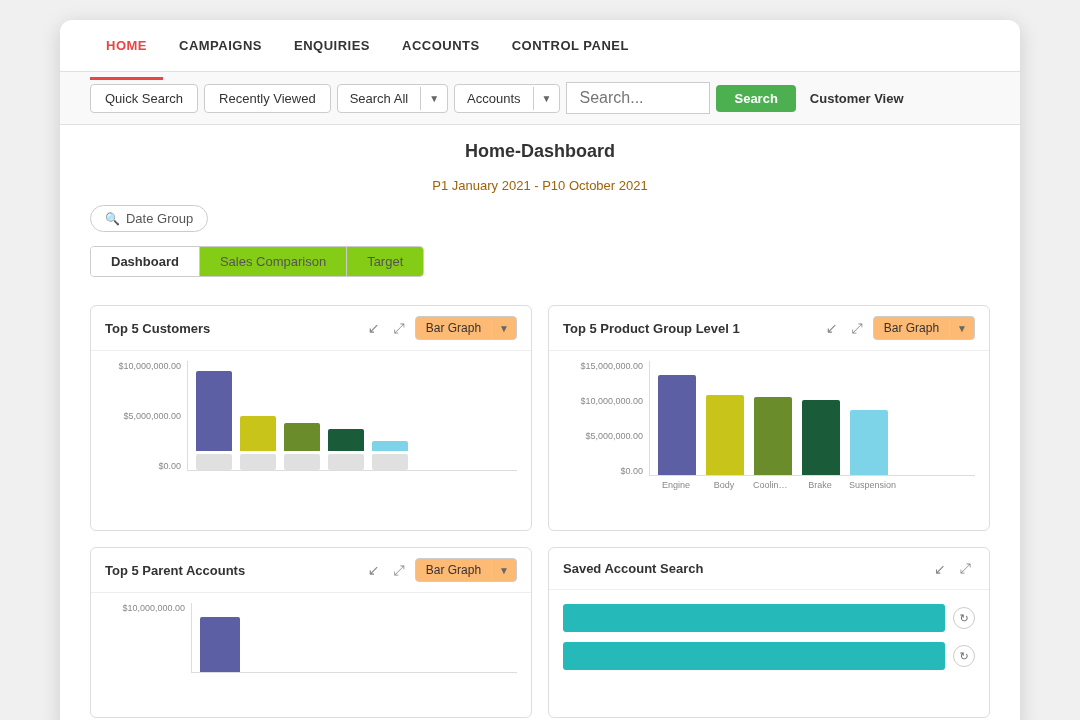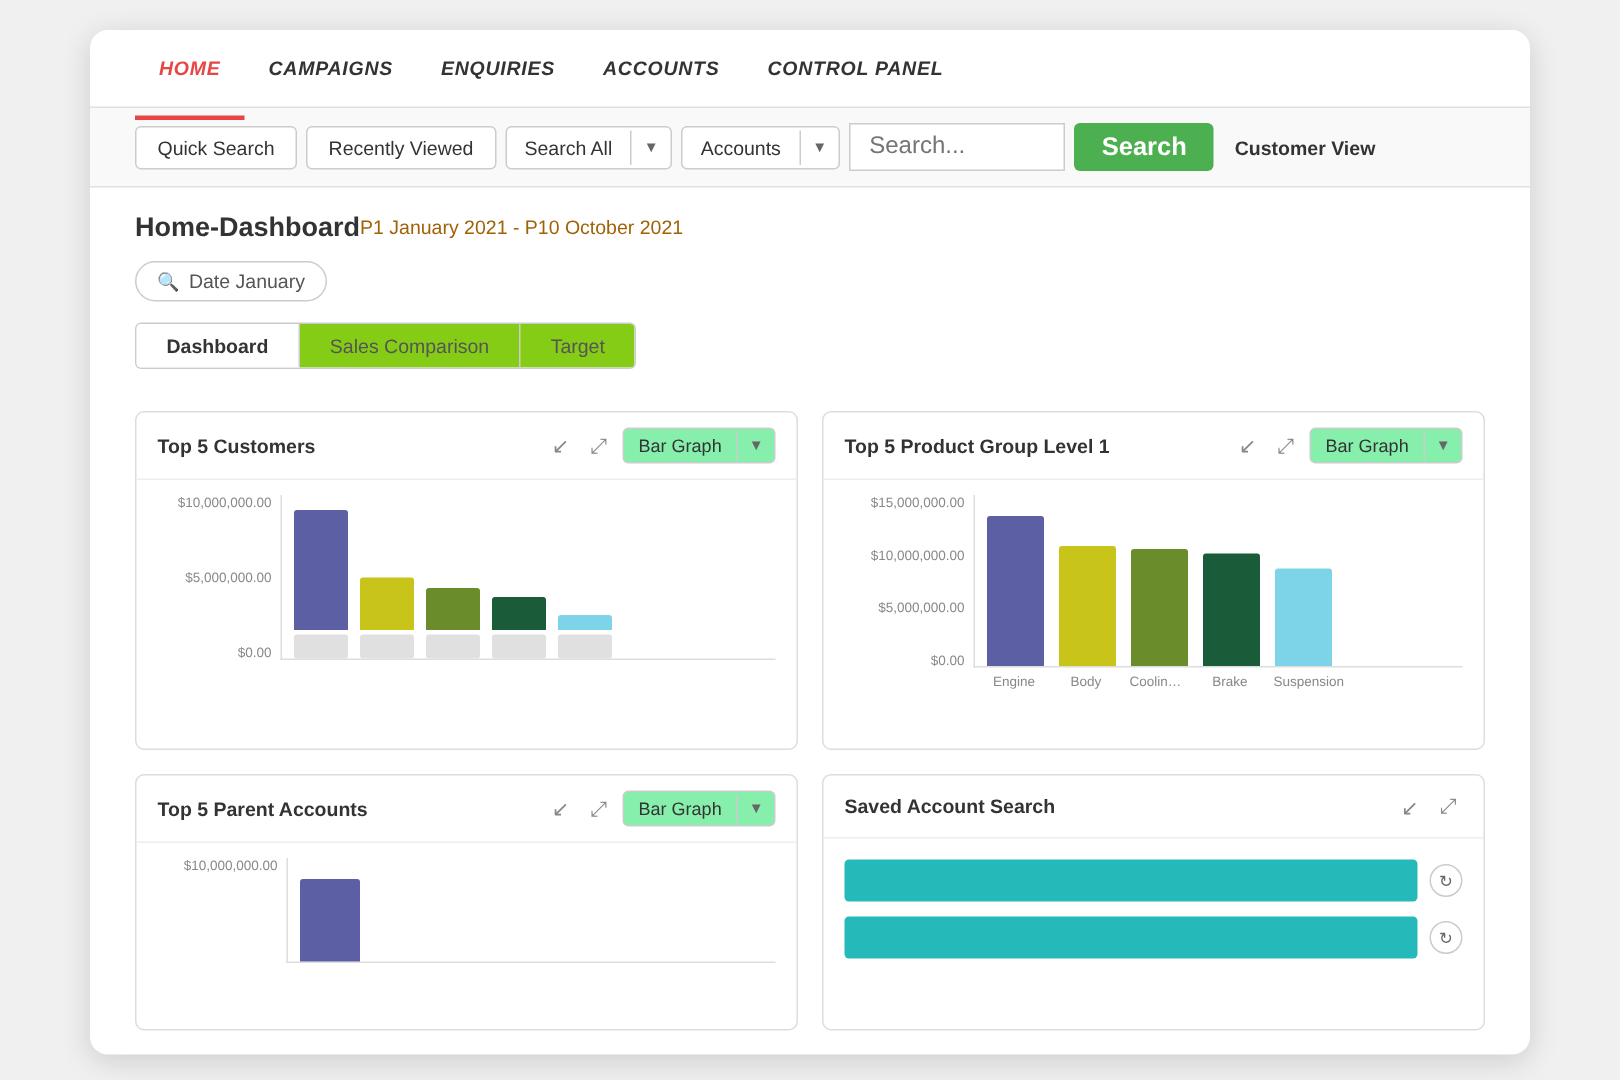--- a/index.html
+++ b/index.html
@@ -44,21 +44,20 @@
       font-weight: 600;
       letter-spacing: 0.5px;
       color: #333;
       padding: 0 16px;
       height: 68px;
       display: flex;
       align-items: center;
       cursor: pointer;
       text-transform: uppercase;
       position: relative;
-      font-style: italic;
     }
     .nav-item.active {
       color: #e84545;
     }
     .nav-item.active::after {
       content: '';
       position: absolute;
       bottom: 0;
       left: 0;
       right: 0;
@@ -82,21 +81,21 @@
       font-size: 13px;
       cursor: pointer;
       color: #333;
     }
     .btn-primary {
       padding: 6px 18px;
       background: #4caf50;
       color: white;
       border: none;
       border-radius: 4px;
-      font-size: 17px;
+      font-size: 13px;
       font-weight: 600;
       cursor: pointer;
     }
     .dropdown-group {
       display: flex;
       align-items: center;
       border: 1px solid #ccc;
       border-radius: 4px;
       overflow: hidden;
       background: white;
@@ -128,21 +127,23 @@
       cursor: pointer;
       padding: 6px 8px;
     }
     
     .page-content {
       padding: 16px 30px;
     }
     .page-header {
       display: flex;
       align-items: center;
+      gap: 16px;
       margin-bottom: 12px;
+      flex-direction: column;
     }
     .page-title {
       font-size: 18px;
       font-weight: 700;
       color: #333;
     }
     .date-range {
       font-size: 13px;
       color: #a16207;
     }
@@ -226,21 +227,21 @@
       cursor: pointer;
       color: #888;
       font-size: 14px;
       padding: 2px 4px;
     }
     .chart-type-dropdown {
       display: flex;
       align-items: center;
       border: 1px solid #ccc;
       border-radius: 4px;
-      background: #86efac;
+      background: #fdba74;
       font-size: 12px;
       overflow: hidden;
     }
     .chart-type-dropdown span {
       padding: 4px 10px;
       color: #333;
     }
     .chart-type-dropdown .caret {
       padding: 4px 7px;
       border-left: 1px solid #ccc;
@@ -321,21 +322,21 @@
   <div class="page-content">
 
     <div class="page-header">
       <h1 class="page-title">Home-Dashboard</h1>
       <span class="date-range">P1 January 2021 - P10 October 2021</span>
     </div>
 
     <div class="date-filter-row">
       <button class="date-filter-btn">
         <span class="search-icon">🔍</span>
-        <span>Date January</span>
+        <span>Date Group</span>
       </button>
     </div>
 
     <div class="tab-bar">
 
     <div class="tab active">Dashboard</div>
         <div class="tab">Sales Comparison</div>
         <div class="tab">Target</div>
       </div>
 

